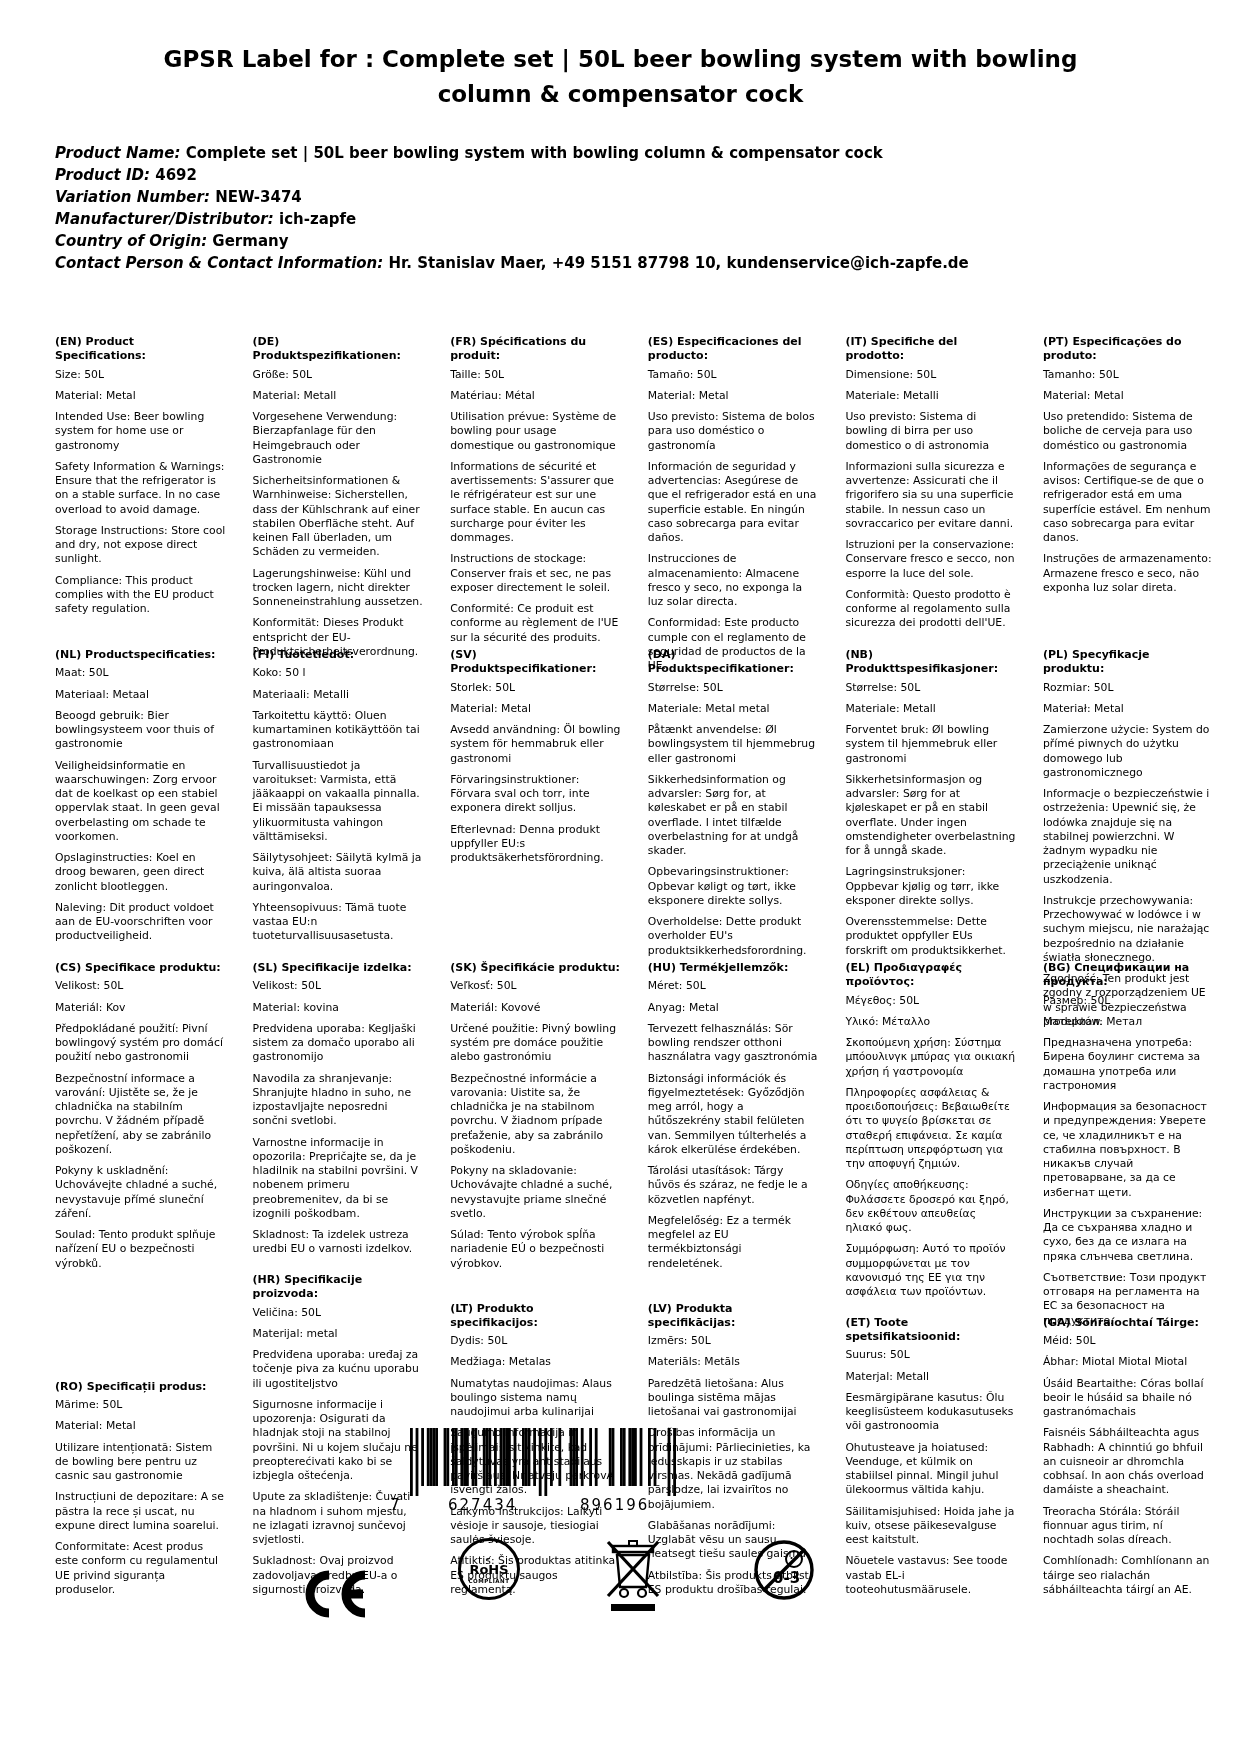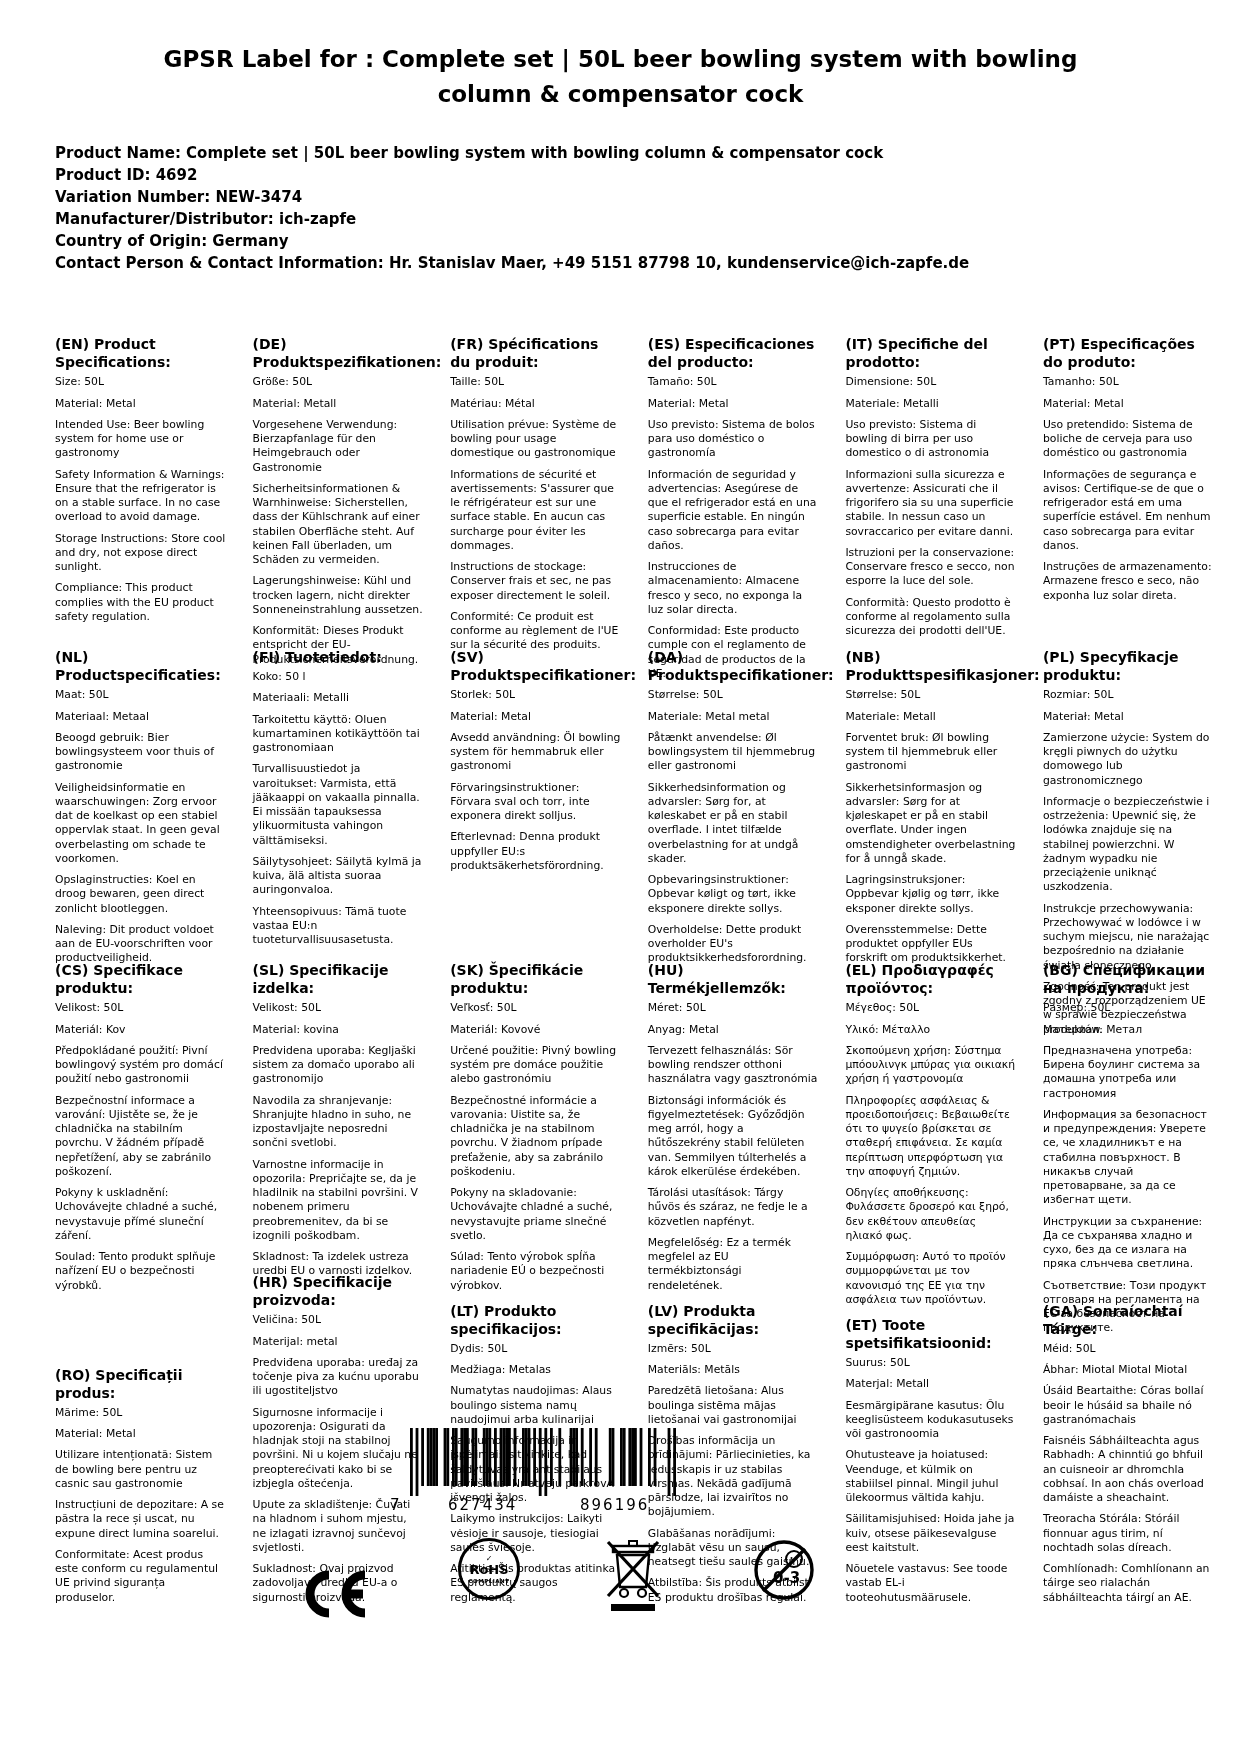--- a/index.html
+++ b/index.html
@@ -2,25 +2,25 @@
 <html><head>
 <meta charset="utf-8">
 <style>
   html,body{margin:0;padding:0;background:#fff;}
   .page{position:relative;width:1241px;height:1754px;background:#fff;color:#000;
         font-family:"DejaVu Sans","Liberation Sans",sans-serif;overflow:hidden;}
   .title{position:absolute;top:42px;left:0;width:100%;text-align:center;margin:0;}
   .title span{display:inline-block;max-width:930px;font-size:23px;font-weight:bold;line-height:1.5;}
   .info{position:absolute;left:55px;top:146px;font-size:15px;line-height:1.0;}
   .info-row{margin-bottom:7px;white-space:nowrap;}
-  .info-row .lbl{font-weight:bold;}
+  .info-row .lbl{font-weight:bold;font-style:italic;}
   .info-row .val{font-weight:bold;text-align:right;}
   .spec-row{position:absolute;left:55px;width:1186px;display:flex;}
   .cell{width:197.6px;min-width:197.6px;box-sizing:border-box;padding-right:27px;}
-  .cell-h{font-size:14px;font-weight:bold;margin:0 0 4px 0;line-height:1.3;}
+  .cell-h{font-size:11px;font-weight:bold;margin:0 0 4px 0;line-height:1.3;}
   .cell-p{font-size:10.8px;line-height:1.32;margin:0 0 7px 0;}
   .barcode{position:absolute;left:390px;top:1428px;width:300px;}
   .barcode svg{display:block;margin-left:20px;}
   .bdigits{position:relative;height:18px;font-size:15px;}
   .bdigits .d{position:absolute;top:0;}
   .d-lead{left:0;}
   .d-g1{left:58px;letter-spacing:2px;}
   .d-g2{left:190px;letter-spacing:2px;}
   .icon{position:absolute;}
   .ce{left:292px;top:1568px;}
@@ -146,21 +146,21 @@
           <p class="cell-p">Materiale: Metall</p>
           <p class="cell-p">Forventet bruk: Øl bowling system til hjemmebruk eller gastronomi</p>
           <p class="cell-p">Sikkerhetsinformasjon og advarsler: Sørg for at kjøleskapet er på en stabil overflate. Under ingen omstendigheter overbelastning for å unngå skade.</p>
           <p class="cell-p">Lagringsinstruksjoner: Oppbevar kjølig og tørr, ikke eksponer direkte sollys.</p>
           <p class="cell-p">Overensstemmelse: Dette produktet oppfyller EUs forskrift om produktsikkerhet.</p>
         </div>
         <div class="cell">
           <div class="cell-h">(PL) Specyfikacje produktu:</div>
           <p class="cell-p">Rozmiar: 50L</p>
           <p class="cell-p">Materiał: Metal</p>
-          <p class="cell-p">Zamierzone użycie: System do kręgli piwnych do użytku domowego lub gastronomicznego</p>
+          <p class="cell-p">Zamierzone użycie: System do přímé piwnych do użytku domowego lub gastronomicznego</p>
           <p class="cell-p">Informacje o bezpieczeństwie i ostrzeżenia: Upewnić się, że lodówka znajduje się na stabilnej powierzchni. W żadnym wypadku nie przeciążenie uniknąć uszkodzenia.</p>
           <p class="cell-p">Instrukcje przechowywania: Przechowywać w lodówce i w suchym miejscu, nie narażając bezpośrednio na działanie światła słonecznego.</p>
           <p class="cell-p">Zgodność: Ten produkt jest zgodny z rozporządzeniem UE w sprawie bezpieczeństwa produktów.</p>
         </div>
       </div>
       <div class="spec-row" style="top: 961px;">
         <div class="cell">
           <div class="cell-h">(CS) Specifikace produktu:</div>
           <p class="cell-p">Velikost: 50L</p>
           <p class="cell-p">Materiál: Kov</p>

